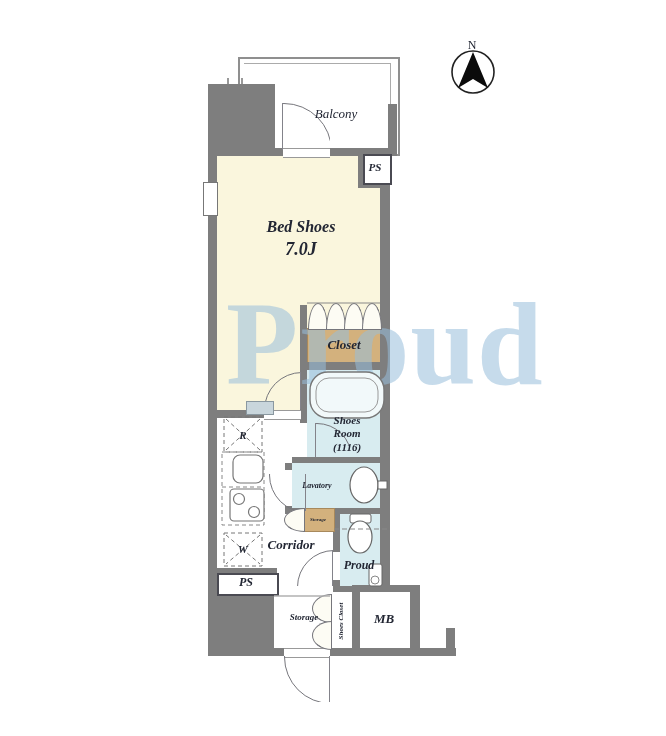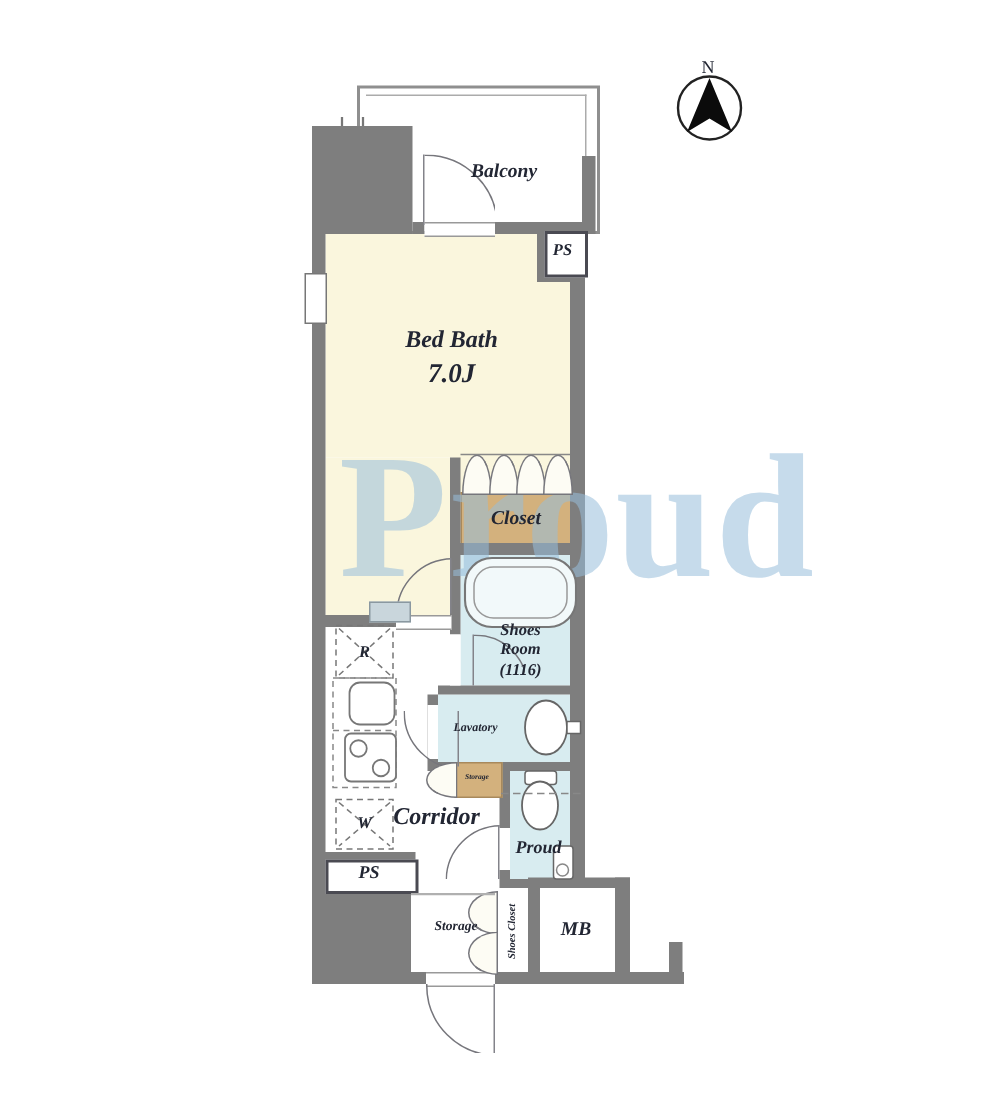--- a/index.html
+++ b/index.html
@@ -178,31 +178,31 @@
 
     <g>
       <rect x="369" y="564" width="13" height="22" rx="2" fill="#fff" stroke="#666" stroke-width="1"></rect>
       <circle cx="375" cy="580" r="4" fill="none" stroke="#888" stroke-width="1"></circle>
     </g>
 
     <line x1="274" y1="596" x2="330" y2="596" stroke="#b0b0b0" stroke-width="1.5"></line>
   </svg>
 
   <div class="lbl" style="left:472px;top:45px;font-size:12px;font-style:normal;">N</div>
-  <div class="lbl" style="left:336px;top:114px;font-size:13px;font-weight:700;">Balcony</div>
+  <div class="lbl" style="left:336px;top:114px;font-size:13px;font-weight:400;">Balcony</div>
   <div class="lbl" style="left:375px;top:167px;font-size:11px;font-weight:600;">PS</div>
-  <div class="lbl" style="left:301px;top:227px;font-size:16px;font-weight:600;">Bed Bath</div>
+  <div class="lbl" style="left:301px;top:227px;font-size:16px;font-weight:600;">Bed Shoes</div>
   <div class="lbl" style="left:301px;top:249px;font-size:18px;font-weight:600;">7.0J</div>
   <div class="lbl" style="left:344px;top:345px;font-size:13px;font-weight:600;">Closet</div>
   <div class="lbl" style="left:347px;top:420px;font-size:11px;font-weight:600;">Shoes</div>
   <div class="lbl" style="left:347px;top:433px;font-size:11px;font-weight:600;">Room</div>
   <div class="lbl" style="left:347px;top:447px;font-size:11px;font-weight:600;">(1116)</div>
   <div class="lbl" style="left:317px;top:485px;font-size:8px;font-weight:600;">Lavatory</div>
   <div class="lbl" style="left:318px;top:519px;font-size:5px;font-weight:600;z-index:8;">Storage</div>
-  <div class="lbl" style="left:291px;top:545px;font-size:16px;font-weight:600;">Corridor</div>
+  <div class="lbl" style="left:291px;top:545px;font-size:13px;font-weight:600;">Corridor</div>
   <div class="lbl" style="left:359px;top:565px;font-size:12px;font-weight:600;">Proud</div>
   <div class="lbl" style="left:243px;top:435px;font-size:11px;font-weight:600;">R</div>
   <div class="lbl" style="left:243px;top:549px;font-size:11px;font-weight:600;">W</div>
   <div class="lbl" style="left:246px;top:582px;font-size:12px;font-weight:600;">PS</div>
   <div class="lbl" style="left:304px;top:617px;font-size:9px;font-weight:600;">Storage</div>
   <div class="lbl" style="left:341px;top:621px;font-size:7px;font-weight:600;transform:translate(-50%,-50%) rotate(-90deg);">Shoes Closet</div>
   <div class="lbl" style="left:384px;top:619px;font-size:13px;font-weight:600;">MB</div>
 
 </div>
 

